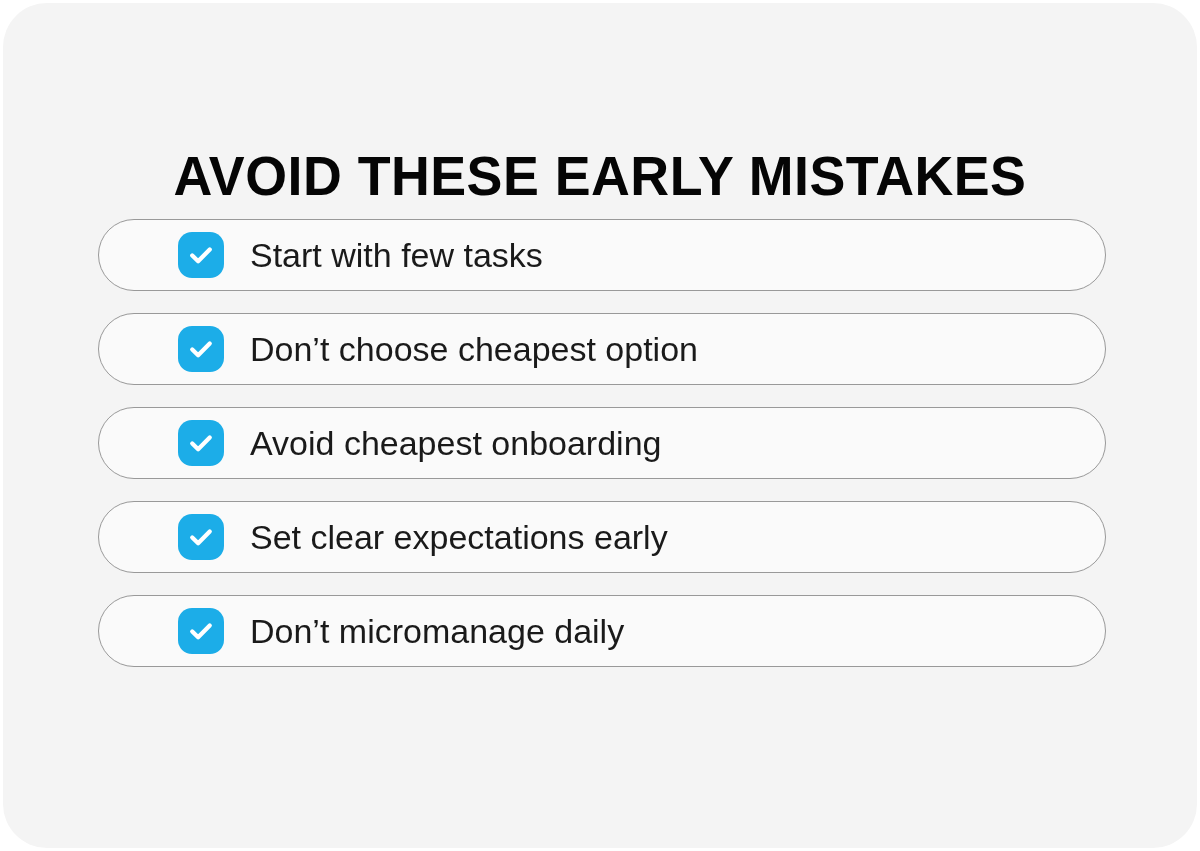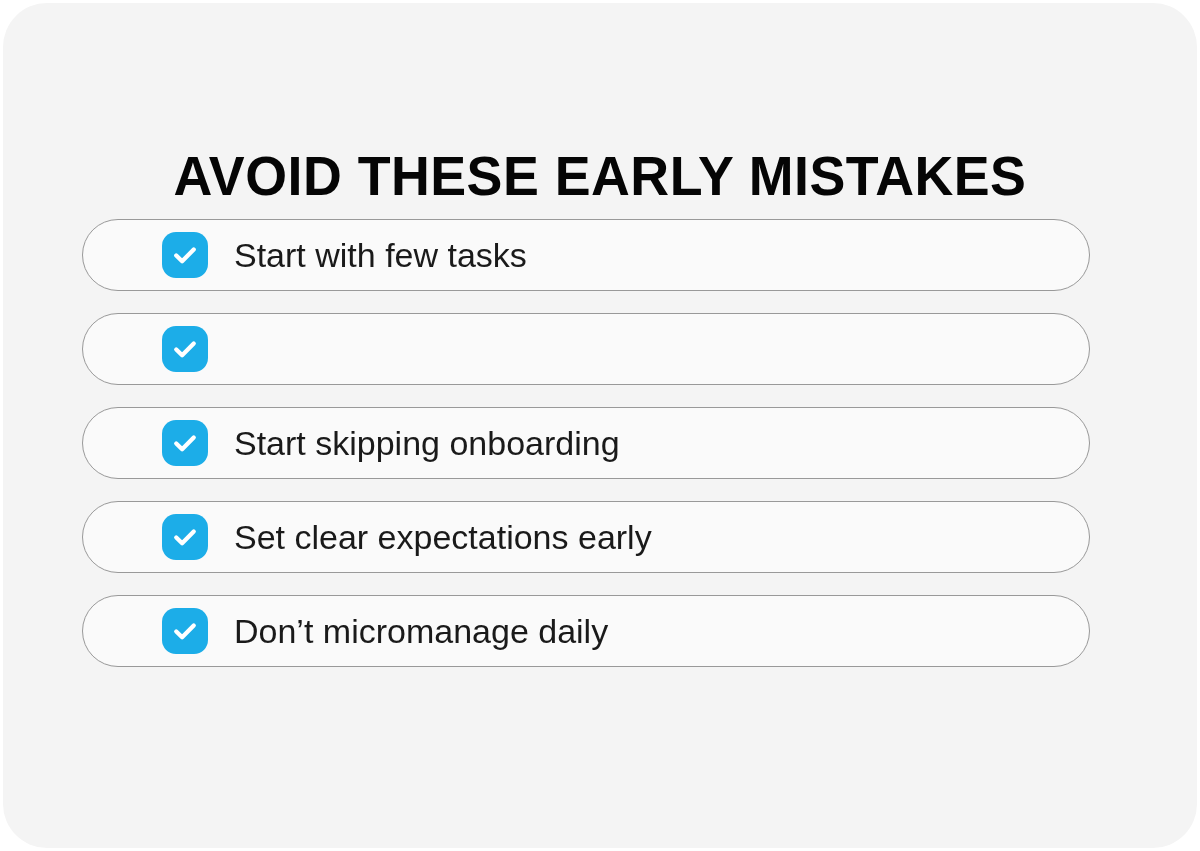--- a/index.html
+++ b/index.html
@@ -51,21 +51,21 @@
     letter-spacing: 0.5px;
     color: #050505;
     transform: scaleX(0.96);
     transform-origin: center top;
     white-space: nowrap;
   }
 
   
   .checklist {
     position: absolute;
-    left: 79px;
+    left: 95px;
     top: 216px;
     width: 1008px;
   }
 
   .pill {
     position: relative;
     display: flex;
     align-items: center;
     box-sizing: border-box;
     width: 1008px;
@@ -125,30 +125,31 @@
         </span>
         <span class="pill-label">Start with few tasks</span>
       </div>
 
       <div class="pill">
         <span class="checkbox">
           <svg viewBox="0 0 24 24" aria-hidden="true">
             <path d="M5 12.4 L9.7 17 L19 7.6" fill="none" stroke="#ffffff" stroke-width="3.4" stroke-linecap="round" stroke-linejoin="round"></path>
           </svg>
         </span>
+        <span class="pill-label">Don’t choose cheapest option</span>
       </div>
 
 
       <div class="pill">
         <span class="checkbox">
           <svg viewBox="0 0 24 24" aria-hidden="true">
             <path d="M5 12.4 L9.7 17 L19 7.6" fill="none" stroke="#ffffff" stroke-width="3.4" stroke-linecap="round" stroke-linejoin="round"></path>
           </svg>
         </span>
-        <span class="pill-label">Start skipping onboarding</span>
+        <span class="pill-label">Avoid cheapest onboarding</span>
       </div>
 
       <div class="pill">
         <span class="checkbox">
           <svg viewBox="0 0 24 24" aria-hidden="true">
             <path d="M5 12.4 L9.7 17 L19 7.6" fill="none" stroke="#ffffff" stroke-width="3.4" stroke-linecap="round" stroke-linejoin="round"></path>
           </svg>
         </span>
         <span class="pill-label">Set clear expectations early</span>
       </div>

